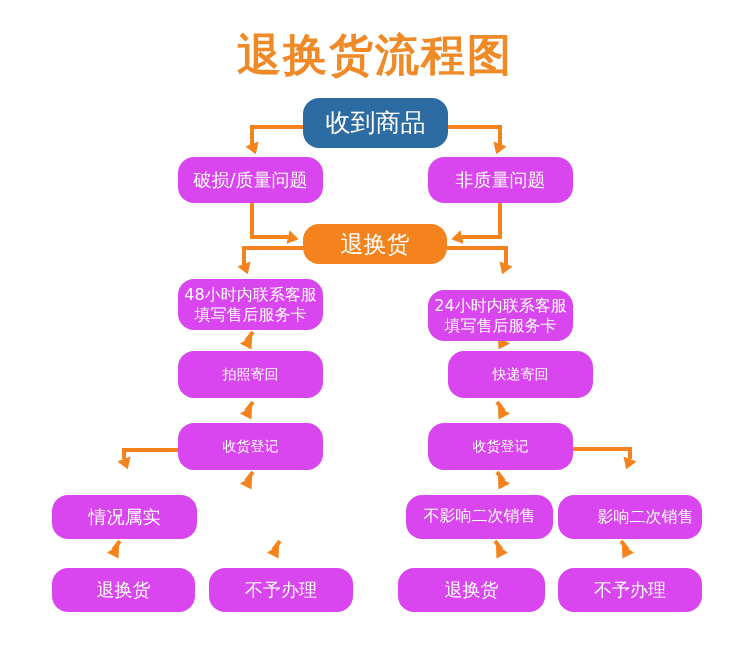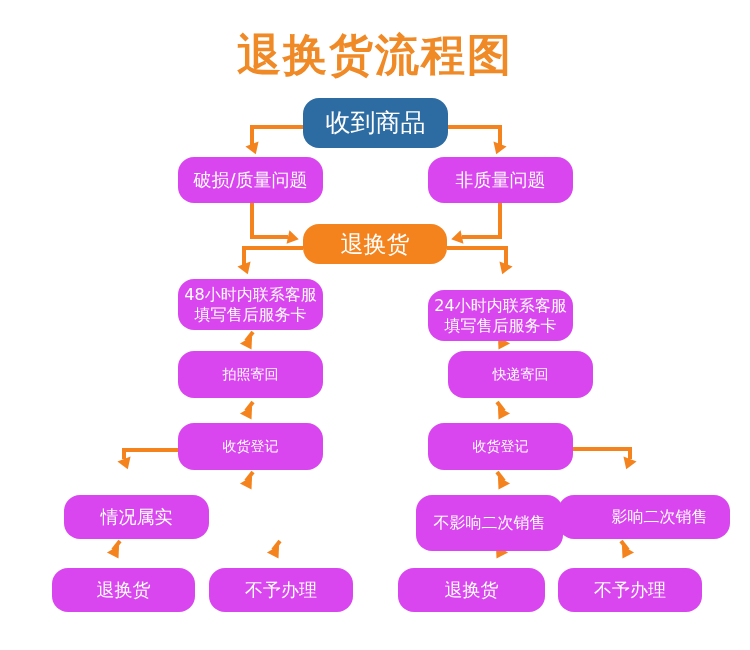--- a/index.html
+++ b/index.html
@@ -149,26 +149,26 @@
   </div>
 
   <div class="node blue fs19" style="left:178px;top:351px;width:145px;height:47px;">拍照寄回</div>
 
   <div class="node blue fs19" style="left:428px;top:351px;width:145px;height:47px;margin-left:20px;">快递寄回</div>
 
   <div class="node blue fs19" style="left:178px;top:423px;width:145px;height:47px;">收货登记</div>
 
   <div class="node blue fs19" style="left:428px;top:423px;width:145px;height:47px;">收货登记</div>
 
-  <div class="node blue fs18" style="left:64px;top:495px;width:145px;height:44px;">情况属实</div>
+  <div class="node blue fs18" style="left:52px;top:495px;width:145px;height:44px;">情况属实</div>
 
 
-  <div class="node blue fs17" style="left:416px;top:495px;width:147px;height:56px;">不影响二次销售</div>
+  <div class="node blue fs17" style="left:406px;top:495px;width:147px;height:44px;font-family:Liberation Mono, monospace;">不影响二次销售</div>
 
-  <div class="node blue fs17" style="left:558px;top:495px;width:172px;height:44px;padding-left:31px;">影响二次销售</div>
+  <div class="node blue fs17" style="left:558px;top:495px;width:144px;height:44px;padding-left:31px;">影响二次销售</div>
 
   <div class="node blue fs18" style="left:52px;top:568px;width:143px;height:44px;">退换货</div>
 
   <div class="node blue fs18" style="left:209px;top:568px;width:144px;height:44px;">不予办理</div>
 
   <div class="node blue fs18" style="left:398px;top:568px;width:147px;height:44px;">退换货</div>
 
   <div class="node blue fs18" style="left:558px;top:568px;width:144px;height:44px;">不予办理</div>
 
 </div>

